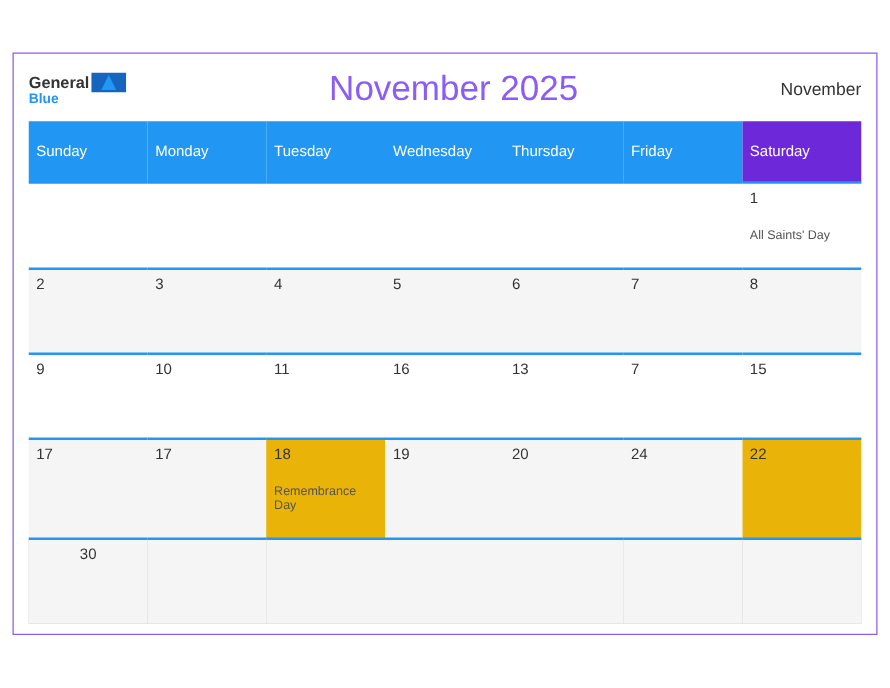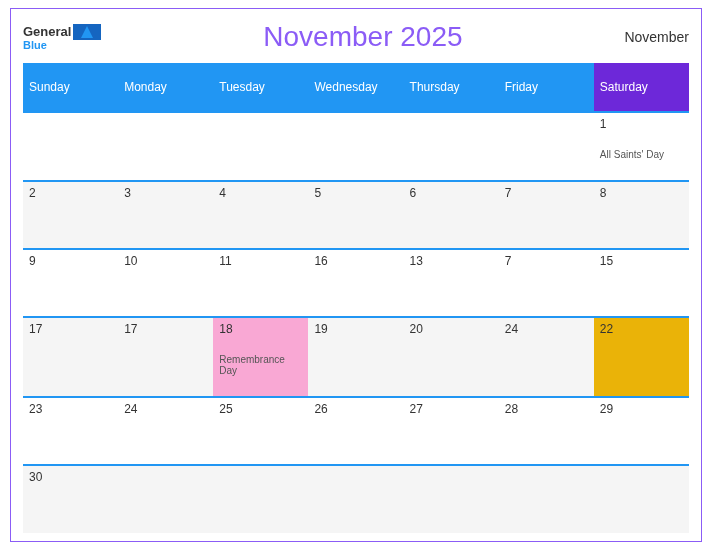--- a/index.html
+++ b/index.html
@@ -193,61 +193,38 @@
             <span class="day-num">15</span>
           </td>
         </tr>
         <tr style="background-color: rgb(245, 245, 245);">
           <td style="background-color: rgb(245, 245, 245);">
             <span class="day-num">17</span>
           </td>
           <td style="background-color: rgb(245, 245, 245); margin-top: 16px;">
             <span class="day-num">17</span>
           </td>
-          <td style="background-color: #f9a8d4;">
+          <td style="background-color: #eab308;">
             <span class="day-num">18</span>
             <span class="holiday">Remembrance Day</span>
           </td>
           <td style="background-color: rgb(245, 245, 245); margin-left: 36px;">
             <span class="day-num">19</span>
           </td>
           <td style="background-color: rgb(245, 245, 245);">
             <span class="day-num">20</span>
           </td>
           <td style="background-color: rgb(245, 245, 245);">
             <span class="day-num">24</span>
           </td>
           <td style="background-color: #eab308;">
             <span class="day-num">22</span>
           </td>
         </tr>
-        <tr>
-          <td>
-            <span class="day-num">23</span>
-          </td>
-          <td>
-            <span class="day-num">24</span>
-          </td>
-          <td>
-            <span class="day-num">25</span>
-          </td>
-          <td>
-            <span class="day-num">26</span>
-          </td>
-          <td>
-            <span class="day-num">27</span>
-          </td>
-          <td>
-            <span class="day-num">28</span>
-          </td>
-          <td>
-            <span class="day-num">29</span>
-          </td>
-        </tr>
-        <tr style="background-color: #a3a3a3;">
+        <tr style="background-color: #a3a3a3; text-align: center;">
           <td style="background-color: rgb(245, 245, 245);">
             <span class="day-num">30</span>
           </td>
           <td style="background-color: rgb(245, 245, 245);"></td>
           <td style="background-color: rgb(245, 245, 245);"></td>
           <td style="background-color: rgb(245, 245, 245);"></td>
           <td style="background-color: rgb(245, 245, 245);"></td>
           <td style="background-color: rgb(245, 245, 245);"></td>
           <td style="background-color: rgb(245, 245, 245);"></td>
         </tr>

